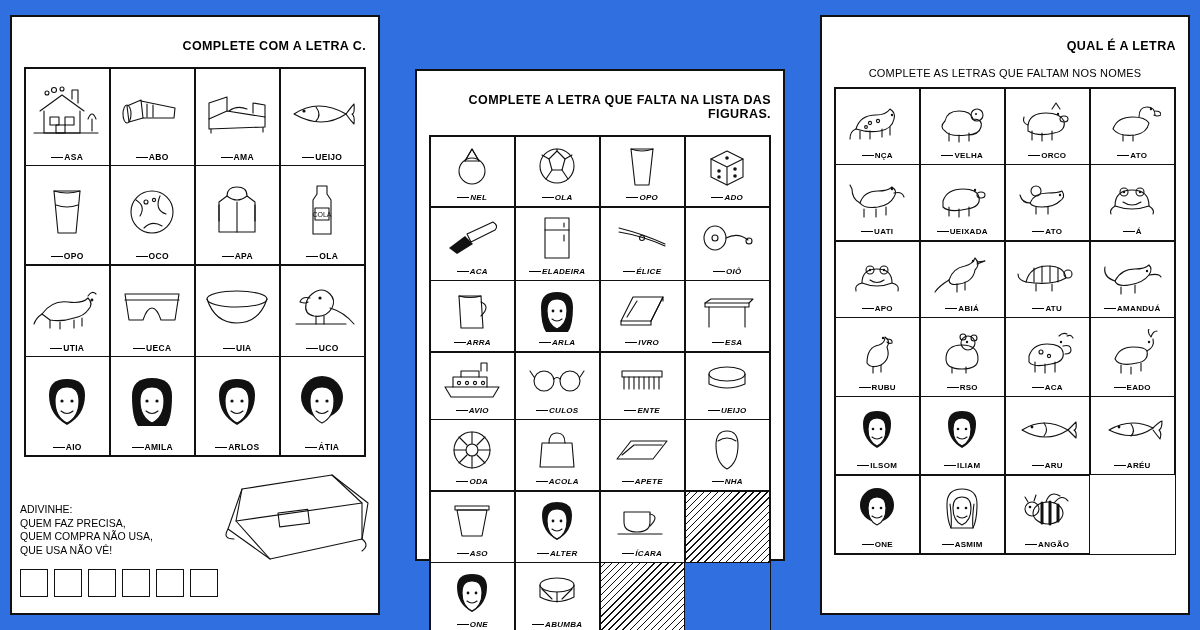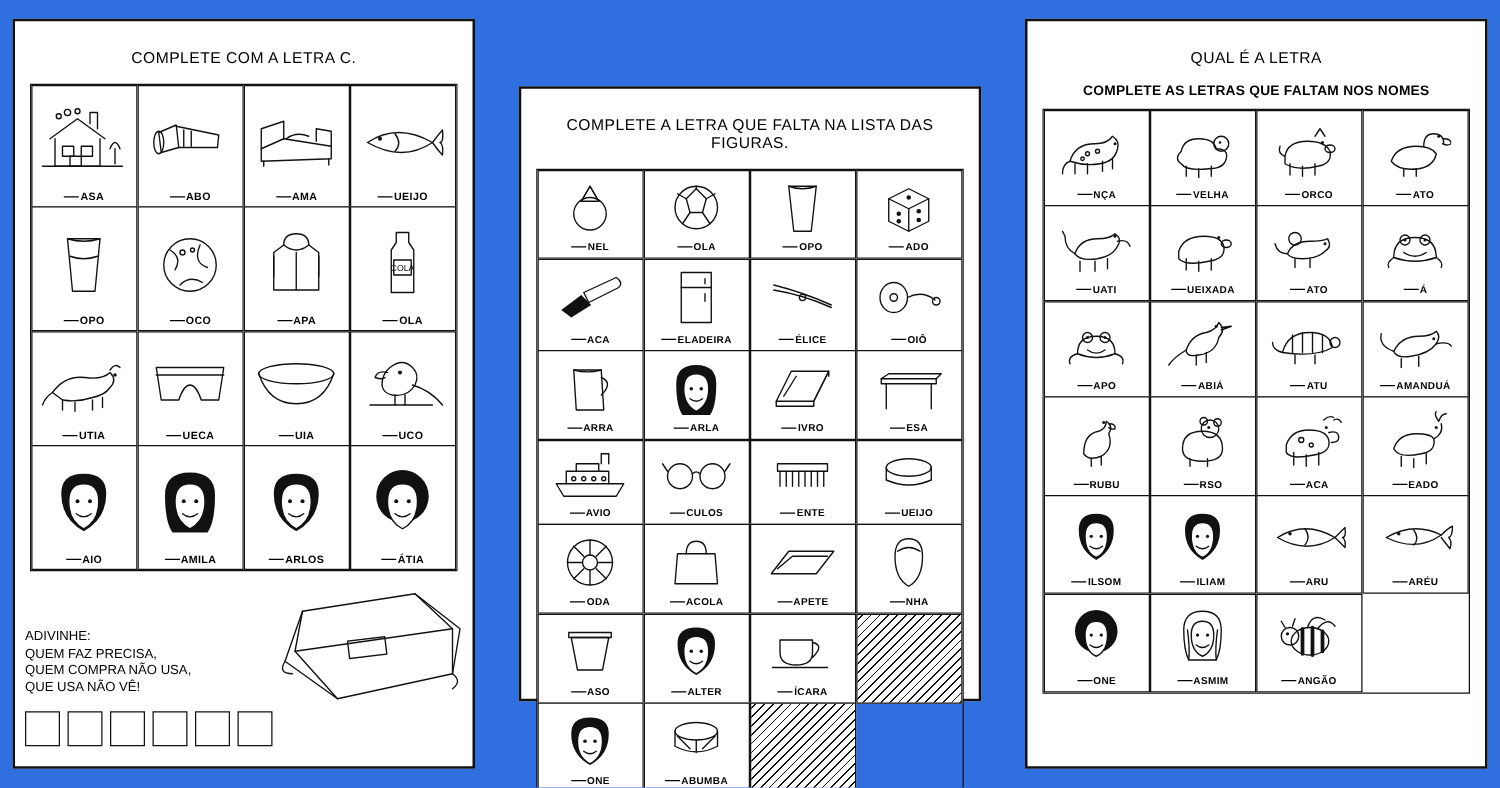--- a/index.html
+++ b/index.html
@@ -22,30 +22,30 @@
     background:#ffffff;
     border:2px solid #111;
     box-sizing:border-box;
     position:relative;
   }
   .sheet-1{width:370px;height:600px;padding:10px 12px;}
   .sheet-2{width:370px;height:492px;padding:10px 12px;}
   .sheet-3{width:370px;height:600px;padding:10px 12px;}
 
   .title{
-    text-align:center;
-    font-weight:normal;
+    text-align:right;
+    font-weight:bold;
     font-size:12.5px;
     letter-spacing:.4px;
     color:#000;
     margin:12px 0 14px 0;
   }
   .title-sm{
     text-align:center;
-    font-weight:bold;
+    font-weight:normal;
     font-size:11px;
     letter-spacing:.2px;
     color:#000;
     margin:6px 0 8px 0;
   }
 
   
   .grid{
     display:grid;
     border:1.5px solid #111;
@@ -119,21 +119,21 @@
     display:block;
   }
   .pencilcase{
     position:absolute;
     right:6px;bottom:40px;
     width:160px;height:110px;
   }
 
   
   .s2grid{height:500px;}
-  .s2cell .cap{font-size:8px;}
+  .s2cell .cap{font-size:8px;font-style:italic;}
 
   
   .s3grid{height:468px;}
   .s3cell .cap{font-size:8px;}
 
   .mono-fig{stroke:#111;fill:none;stroke-width:1.1;stroke-linecap:round;stroke-linejoin:round;}
   .fill-black{fill:#111;stroke:none;}
 </style>
 </head>
 <body>

